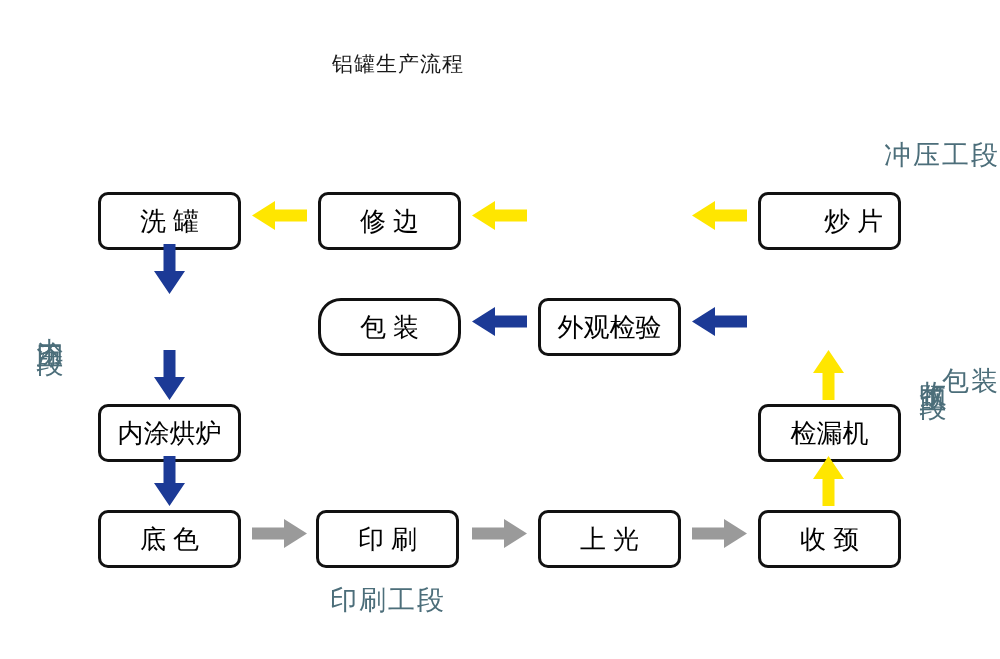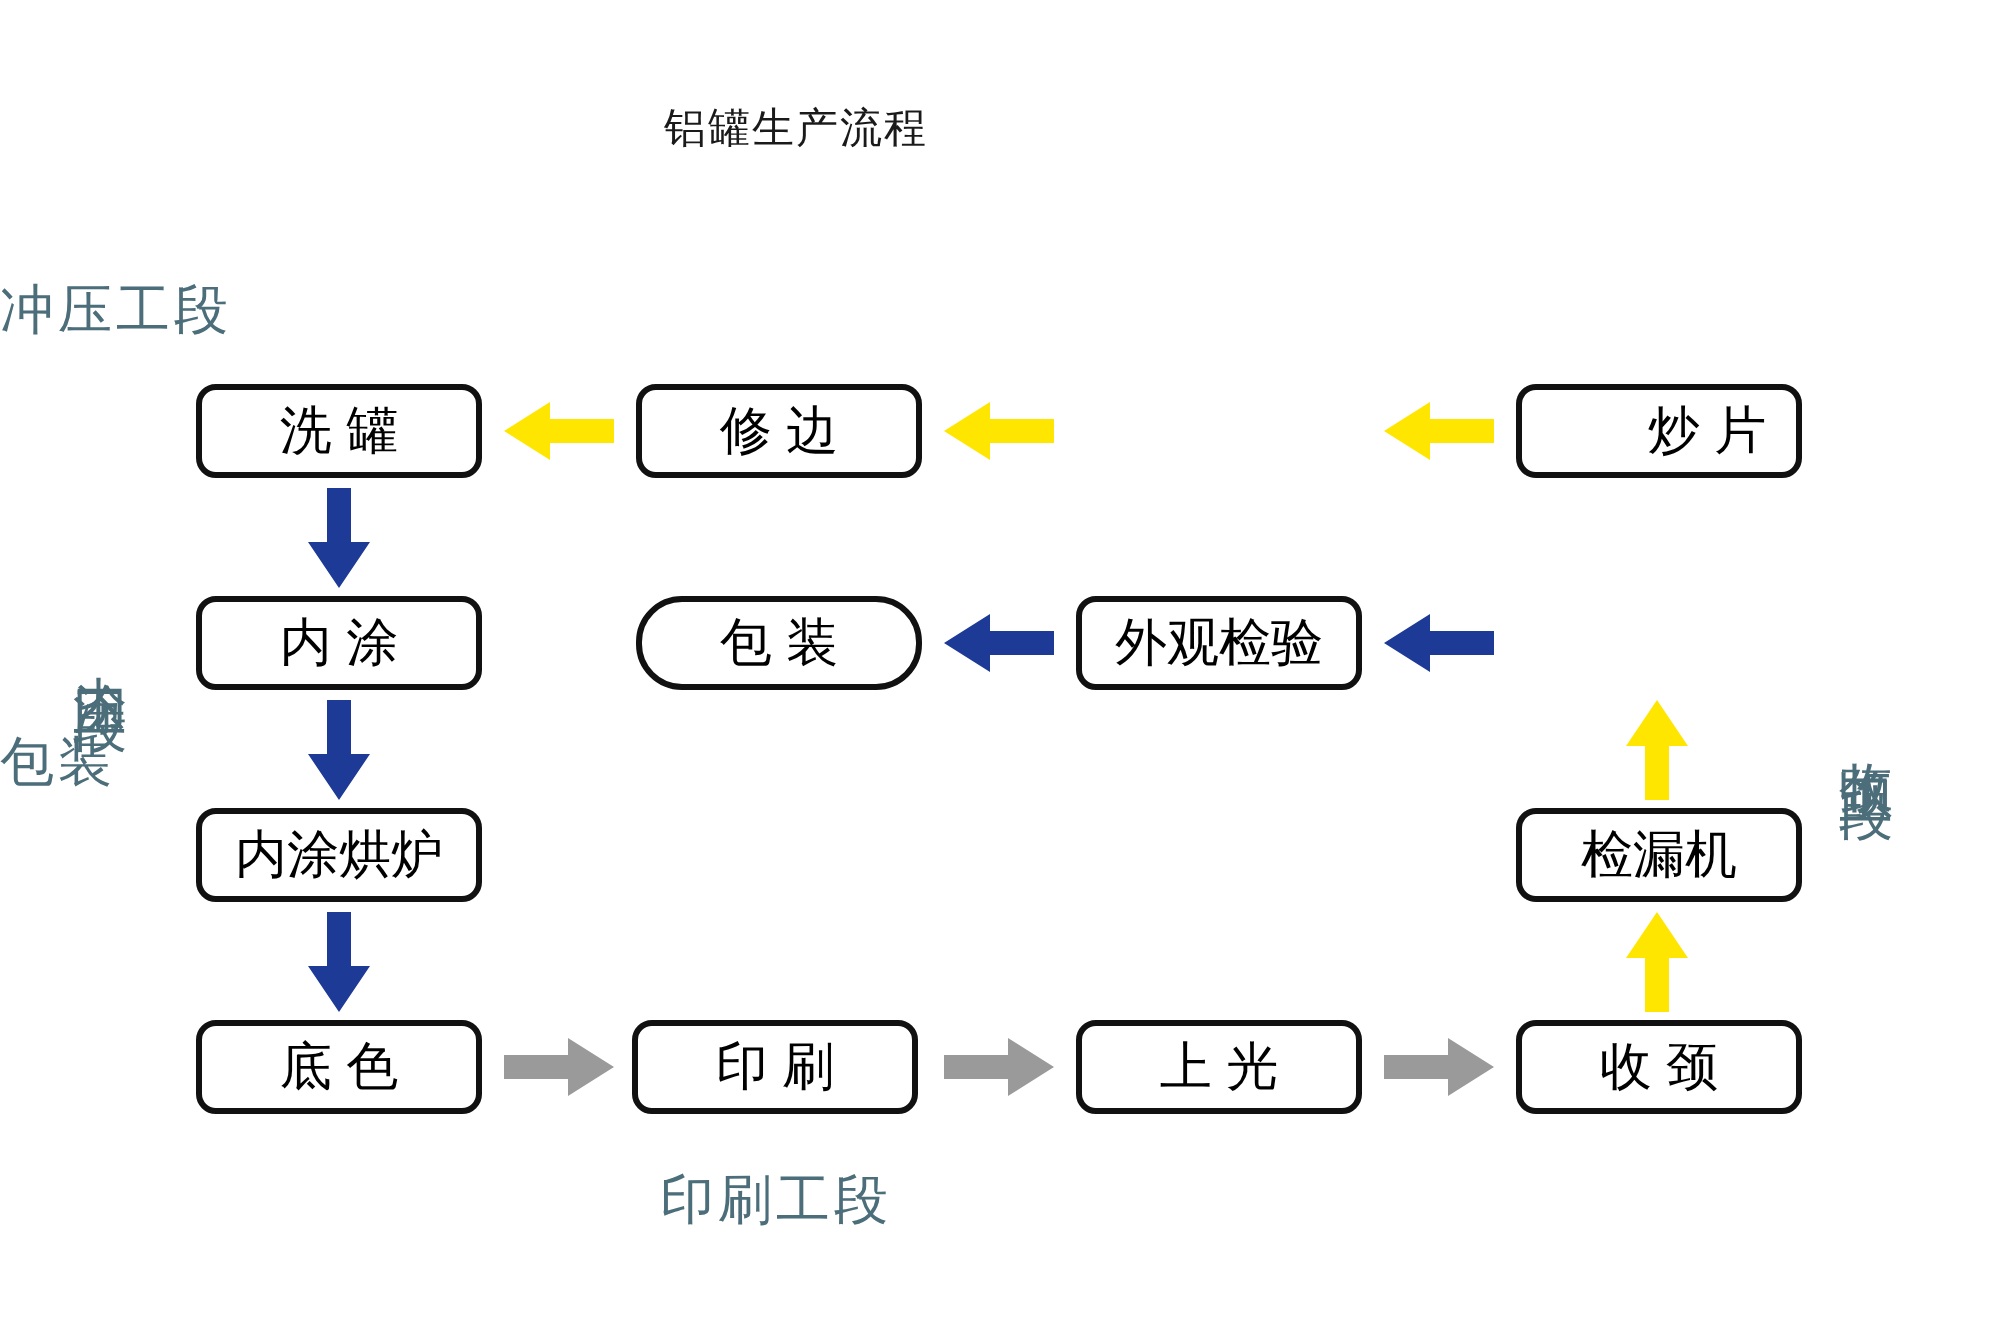--- a/index.html
+++ b/index.html
@@ -24,27 +24,27 @@
   .title{
     position:absolute;left:0;top:50px;width:796px;
     text-align:center;font-size:21px;color:var(--title-text);
     letter-spacing:1px;
   }
   .section-label{
     position:absolute;
     font-size:27px;color:var(--section-label);
     letter-spacing:2px;white-space:nowrap;
   }
-  .section-label.center{left:0;width:1000px;text-align:left;}
+  .section-label.center{left:0;width:1000px;text-align:right;}
   .section-label.vertical{
     writing-mode:vertical-rl;text-orientation:upright;
     letter-spacing:4px;
   }
   .node{
-    position:absolute;width:143px;height:47px;
+    position:absolute;width:143px;height:58px;
     background:var(--box-bg);
     border:3px solid var(--box-border);
     border-radius:10px;
     display:flex;align-items:center;justify-content:center;
     font-size:26px;color:#000;
     white-space:pre;
   }
   .arrow{position:absolute;display:block;}
   .arrow polygon{stroke:none;}
   .arrow.yellow polygon{fill:var(--arrow-yellow);}
@@ -61,21 +61,20 @@
   <div class="section-label center" style="top:137px;">冲压工段</div>
   <div class="section-label vertical" style="left:32px;top:316px;">内涂工段</div>
   <div class="section-label center" style="top:363px;">包装</div>
   <div class="section-label" style="left:330px;top:582px;">印刷工段</div>
   <div class="section-label vertical" style="left:915px;top:360px;">收颈工段</div>
 
   <div class="node" style="left:98px;top:192px;"><span>洗 罐</span></div>
   <div class="node" style="left:318px;top:192px;"><span>修 边</span></div>
   <div class="node" style="left:758px;top:192px;padding-left:48px;"><span>炒 片</span></div>
 
-  <div class="node" style="left:98px;top:298px;"><span>内 涂</span></div>
   <div class="node" style="left:318px;top:298px;border-radius:23px;"><span>包 装</span></div>
   <div class="node" style="left:538px;top:298px;"><span>外观检验</span></div>
 
   <div class="node" style="left:758px;top:404px;"><span>检漏机</span></div>
   <div class="node" style="left:98px;top:404px;"><span>内涂烘炉</span></div>
 
   <div class="node" style="left:98px;top:510px;"><span>底 色</span></div>
   <div class="node" style="left:316px;top:510px;"><span>印 刷</span></div>
   <div class="node" style="left:538px;top:510px;"><span>上 光</span></div>
   <div class="node" style="left:758px;top:510px;"><span>收 颈</span></div>

